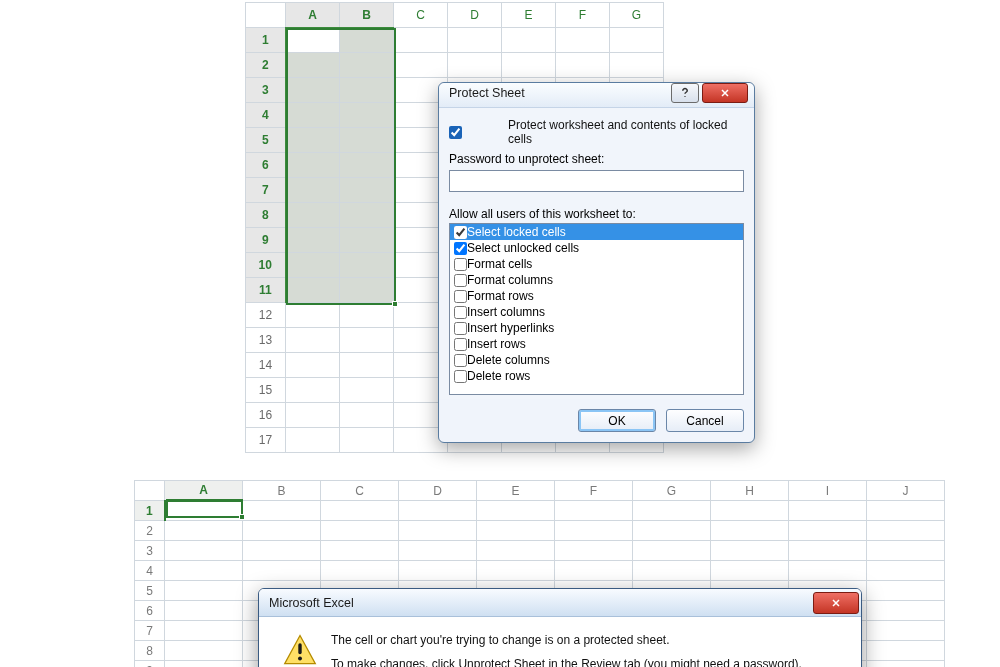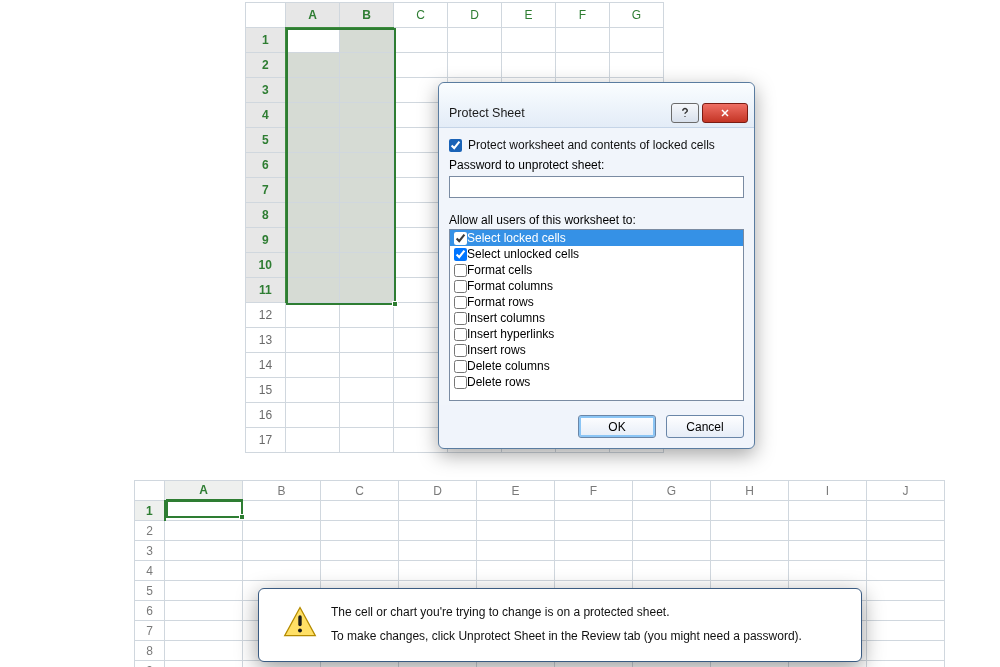--- a/index.html
+++ b/index.html
@@ -28,38 +28,38 @@
   
   .dlg {
     position: absolute; left: 438px; top: 82px; width: 317px;
     background: #f0f4fb;
     border: 1px solid #5a7ca0;
     border-radius: 6px;
     box-shadow: 0 6px 20px rgba(0,0,0,.35);
   }
   .dlg-title {
     display:flex; align-items:center; justify-content:space-between;
-    padding: 20px 2px 4px 10px;
+    padding: 0 2px 4px 10px;
     background: linear-gradient(#fafdff,#e3ecf7);
     border-bottom: 1px solid #c5d4e7; border-radius: 6px 6px 0 0;
   }
   .dlg-title span { color:#1a1a1a; font-size: 12.5px; }
   .tbtns { display:flex; gap:3px; padding-right:4px;}
   .winbtn {
     width: 28px; height:20px; border:1px solid #6b6b6b;
     border-radius: 3px; display:flex; align-items:center; justify-content:center;
     background: linear-gradient(#f6f8fb,#d8e0ec); cursor:pointer;
   }
   .winbtn.close { width: 46px; background: linear-gradient(#ef6f64,#c43525); border-color:#7b1c13; }
   .winbtn.close svg { stroke:#fff; }
   .winbtn svg { width:12px; height:12px; stroke:#333; stroke-width:2; fill:none; }
 
   .dlg-body { padding: 10px 10px 4px 10px; background:#f1f5fb; }
   .row { display:flex; align-items:center; gap:6px; margin-bottom:6px; }
-  .row label { color:#111; }
+  .row label { color:#111;margin-left:40px; }
   .row input[type=checkbox] { width:13px; height:13px; accent-color:#1a63b7; }
   .dlg .pw {
     width:100%; height:22px; border:1px solid #7a8ba2; padding:2px 4px;
     font-size:12px; background:#fff;
   }
   .listwrap { border:1px solid #7a8ba2; background:#fff; height:172px; overflow-y:scroll; margin-top:2px;}
   .perm { display:flex; align-items:center; padding:1px 4px; font-size:12px; }
   .perm.hilite { background:#3591e6; color:#fff; }
   .perm.hilite input { accent-color:#fff; }
   .dlg-foot { display:flex; justify-content:flex-end; gap:10px; padding:10px; }
@@ -512,20 +512,28 @@
           <td></td>
         </tr>
       </tbody>
   </table>
 
   <div class="sel2" style="left:166px; top:19px; width:77px; height:19px;">
     <div class="hnd"></div>
   </div>
 
   <div class="msg">
+    <div class="msg-title">
+      <span>Microsoft Excel</span>
+      <div class="winbtn close" style="height:22px;">
+        <svg viewBox="0 0 16 16">
+            <path d="M4 4l8 8M12 4l-8 8"></path>
+          </svg>
+      </div>
+    </div>
     <div class="msg-body">
       <svg class="warn-ico" viewBox="0 0 40 40">
         <polygon points="20,3 38,36 2,36" fill="#ffe066" stroke="#b58b00" stroke-width="1.5"></polygon>
         <rect x="18" y="12" width="4" height="13" rx="2" fill="#1a1a1a"></rect>
         <circle cx="20" cy="30" r="2.3" fill="#1a1a1a"></circle>
       </svg>
       <div class="msg-text">
         <p>The cell or chart you're trying to change is on a protected sheet.</p>
         <p>To make changes, click Unprotect Sheet in the Review tab (you might need a password).</p>
       </div>

